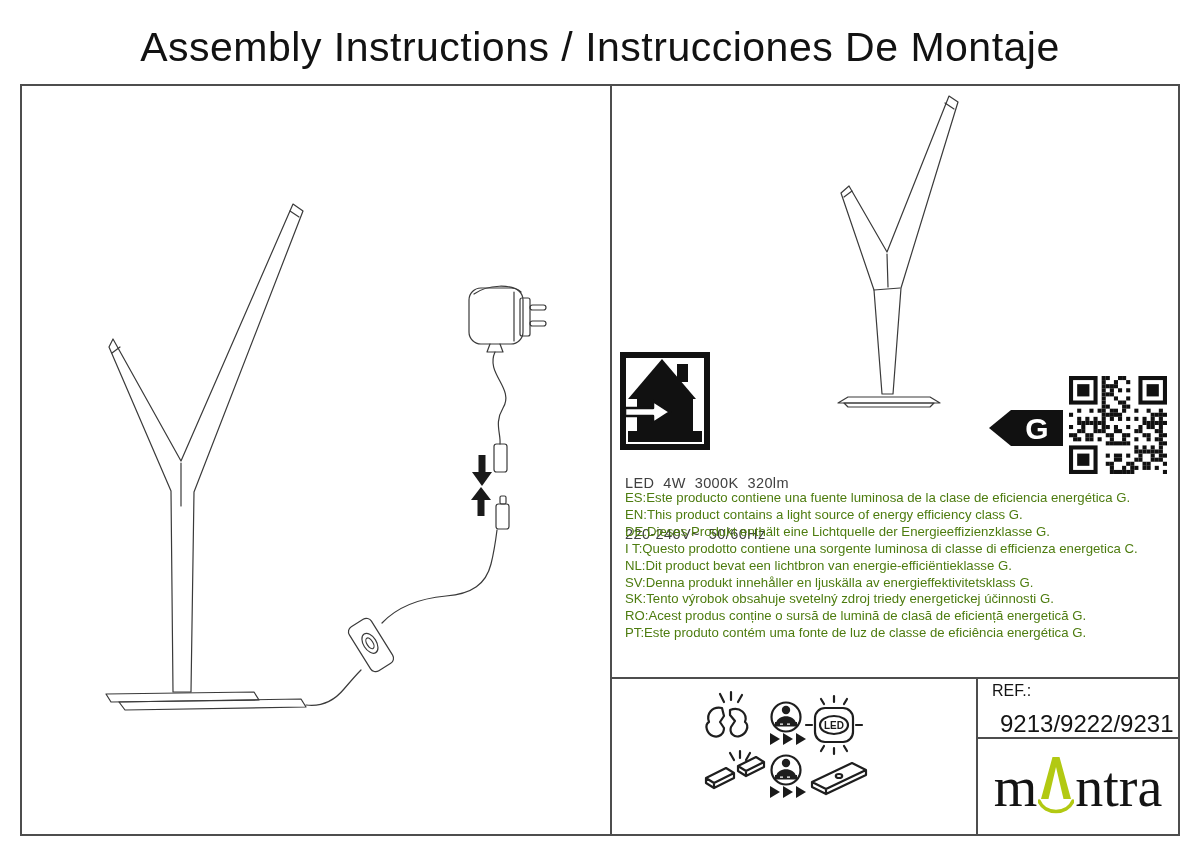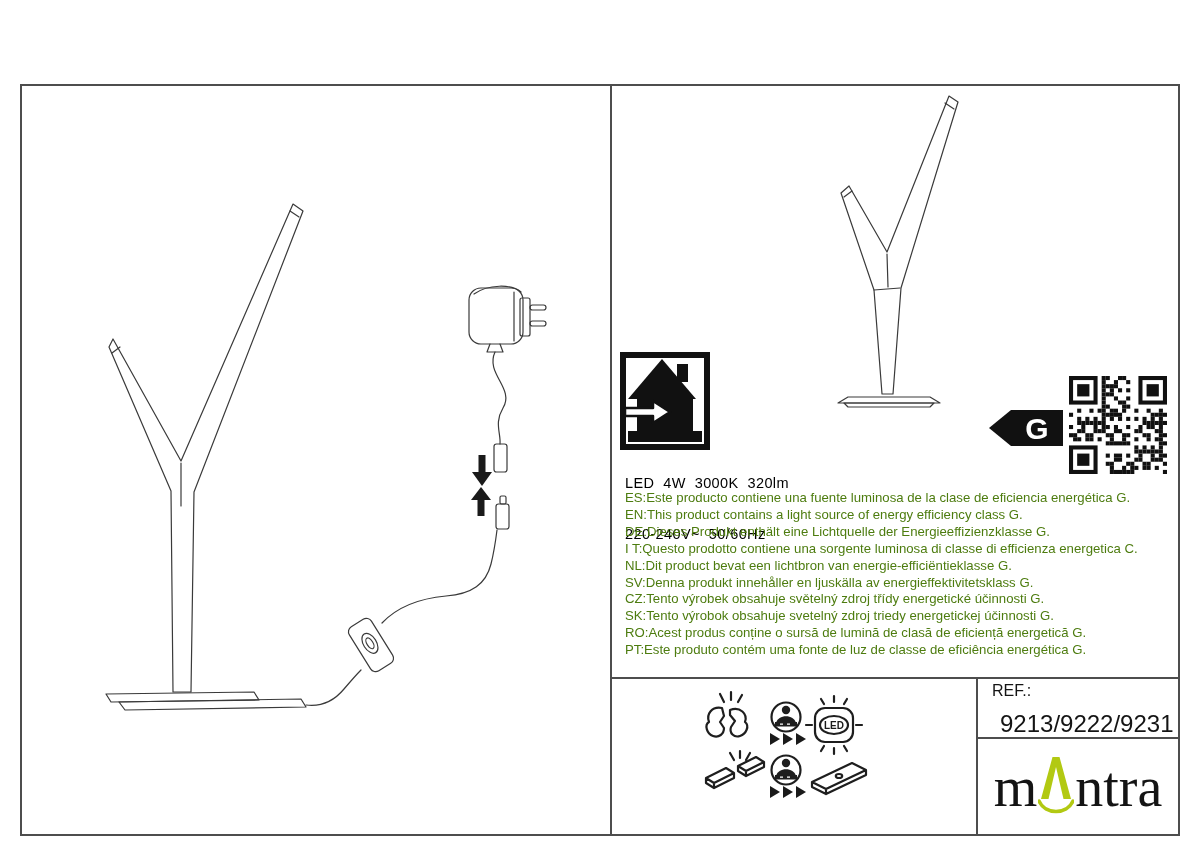--- a/index.html
+++ b/index.html
@@ -11,21 +11,21 @@
          border:2px solid #4d4d4d;box-sizing:border-box;}
   .left-panel{position:absolute;left:0;top:0;bottom:0;width:588px;border-right:2px solid #4d4d4d;}
   .right-panel{position:absolute;left:590px;right:0;top:0;bottom:0;}
   svg{display:block;}
   .line-art{stroke:#3a3a3a;stroke-width:1.2;fill:none;stroke-linejoin:round;stroke-linecap:round;}
   .ink{stroke:#1e1e1e;stroke-width:2.2;fill:none;stroke-linejoin:round;stroke-linecap:round;}
 
   .r-lamp{position:absolute;left:0;top:0;}
   .house{position:absolute;left:8px;top:266px;}
   .specs{position:absolute;left:13px;top:355px;font-size:14.5px;line-height:17px;
-         letter-spacing:.4px;white-space:pre;color:#000000;}
+         letter-spacing:.4px;white-space:pre;color:#404040;}
   .g-arrow{position:absolute;left:377px;top:324px;}
   .qr{position:absolute;left:457px;top:290px;}
   .langs{position:absolute;left:13px;top:393px;font-size:13.2px;line-height:16.9px;color:#4d7c0f;margin-top:11px;}
   .lang-line{white-space:nowrap;}
 
   .bottom-divider{position:absolute;left:0;right:0;top:591px;height:2px;background:#4d4d4d;}
   .icons-svg{position:absolute;left:88px;top:604px;}
   .ref-vdiv{position:absolute;left:364px;top:591px;bottom:0;width:2px;background:#4d4d4d;}
   .ref-hdiv{position:absolute;left:366px;right:0;top:651px;height:2px;background:#4d4d4d;}
   .ref-label{position:absolute;left:380px;top:596px;font-size:16px;color:#141414;}
@@ -33,20 +33,21 @@
   .brand{position:absolute;left:366px;right:0;top:653px;bottom:0;
          display:flex;align-items:center;justify-content:center;
          font-family:"Liberation Serif",serif;font-size:56px;color:#141414;}
   .brand .caret{display:inline-block;vertical-align:-16px;margin:0 1px;}
 </style>
 </head>
 <body>
 
 <div class="page">
 
+  <div class="title">Assembly Instructions / Instrucciones De Montaje</div>
 
   <div class="frame">
 
     <div class="left-panel">
       <svg width="588" height="748" viewBox="0 0 588 748">
         <g class="line-art">
 
           <path d="M87,261 L91,253 L159,375 L271,118 L281,125 L172,406 L169,606 L151,606 L149,405 Z"></path>
           <path d="M159,377 L159,420"></path>
           <path d="M268,125 L277,131"></path>
@@ -315,21 +316,20 @@
           <rect x="8" y="76" width="12" height="12" fill="#111"></rect>
         </svg>
 
       <div class="langs">
         <div class="lang-line">ES:Este producto contiene una fuente luminosa de la clase de eficiencia energética G.</div>
         <div class="lang-line">EN:This product contains a light source of energy efficiency class G.</div>
         <div class="lang-line">DE:Dieses Produkt enthält eine Lichtquelle der Energieeffizienzklasse G.</div>
         <div class="lang-line">I T:Questo prodotto contiene una sorgente luminosa di classe di efficienza energetica C.</div>
         <div class="lang-line">NL:Dit product bevat een lichtbron van energie-efficiëntieklasse G.</div>
         <div class="lang-line">SV:Denna produkt innehåller en ljuskälla av energieffektivitetsklass G.</div>
-        <div class="lang-line">CZ:Tento výrobek obsahuje světelný zdroj třídy energetické účinnosti G.</div>
         <div class="lang-line">SK:Tento výrobok obsahuje svetelný zdroj triedy energetickej účinnosti G.</div>
         <div class="lang-line">RO:Acest produs conține o sursă de lumină de clasă de eficiență energetică G.</div>
         <div class="lang-line">PT:Este produto contém uma fonte de luz de classe de eficiência energética G.</div>
       </div>
 
       <div class="bottom-divider"></div>
 
       <svg class="icons-svg" width="256" height="140" viewBox="0 0 256 140">
         <defs>
           <g id="pro-icon">

